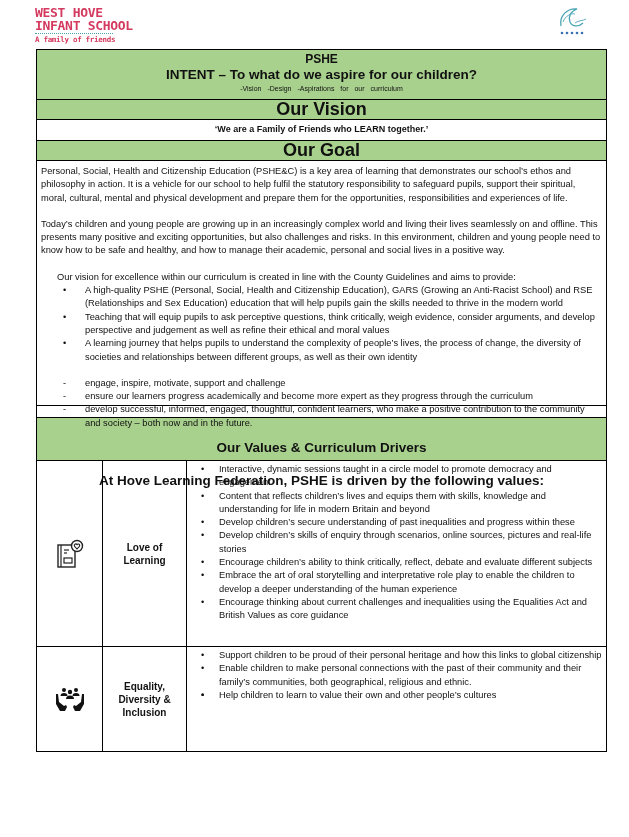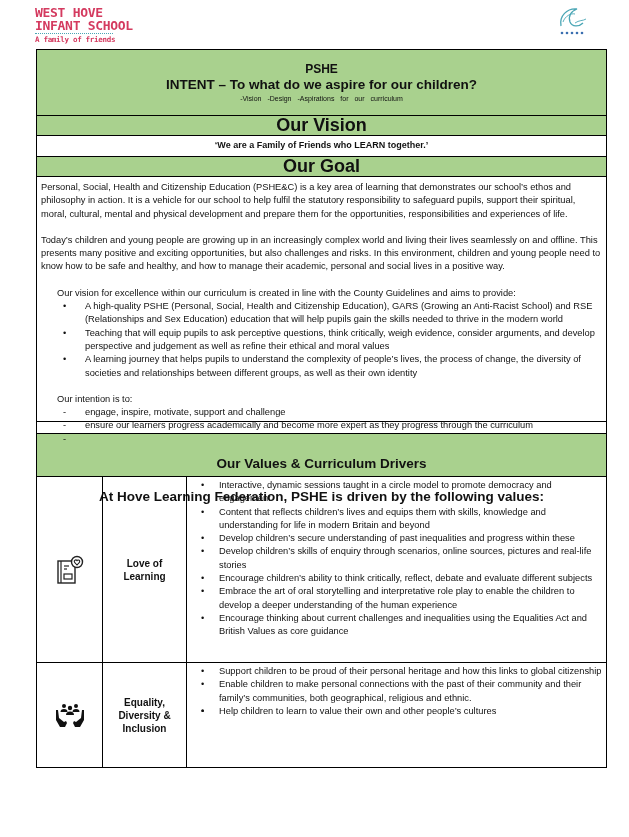--- a/index.html
+++ b/index.html
@@ -12,21 +12,21 @@
       font-family: "DejaVu Sans Mono", monospace; font-size: 13px; color: #d43a5f;
       letter-spacing: -0.3px; display: block; font-weight: bold;
     }
     .school-logo .dots { display:block; width: 78px; height: 2px; margin: 1px 0 1px 0;
       border-top: 1px dotted #4aa6b5; }
     .school-logo .l3 { font-family: "DejaVu Sans Mono", monospace; font-size: 7.5px; color: #d43a5f; display:block; font-weight: bold; letter-spacing: -0.3px; }
     .wave-logo { position: absolute; left: 553px; top: 4px; width: 38px; height: 34px; }
 
     .doc { position: absolute; left: 36px; top: 49px; width: 571px; border: 1.5px solid #000; border-bottom: none; }
     .band { background: #a9d18e; text-align: center; border-bottom: 1.5px solid #000; }
-    .band.title { padding-top: 12px; height: 66px; }
+    .band.title { padding-top: 2px; height: 50px; }
     .band .t1 { font-size: 12px; font-weight: bold; line-height: 14px; }
     .band .t2 { font-size: 13.5px; font-weight: bold; line-height: 18px; }
     .band .t3 { font-size: 7px; line-height: 10px; word-spacing: 4px; }
     .band.section { height: 20px; font-size: 18px; font-weight: bold; line-height: 19px; }
     .vision { height: 21px; text-align: center; font-size: 9px; font-weight: bold; line-height: 19px; border-bottom: 1.5px solid #000; }
     .goal { padding: 4px 4px 8px 4px; font-size: 9.3px; line-height: 13.3px; border-bottom: 1.5px solid #000; height: 245px; }
     .goal p { margin-bottom: 13px; }
     .goal p.nm { margin-bottom: 0; margin-left: 16px; }
     .goal ul { list-style: none; margin-bottom: 13px; }
     .goal ul li { position: relative; padding-left: 44px; }
@@ -83,25 +83,24 @@
   <div class="band section">Our Goal</div>
   <div class="goal">
     <p>Personal, Social, Health and Citizenship Education (PSHE&amp;C) is a key area of learning that demonstrates our school’s ethos and philosophy in action. It is a vehicle for our school to help fulfil the statutory responsibility to safeguard pupils, support their spiritual, moral, cultural, mental and physical development and prepare them for the opportunities, responsibilities and experiences of life.</p>
     <p>Today’s children and young people are growing up in an increasingly complex world and living their lives seamlessly on and offline. This presents many positive and exciting opportunities, but also challenges and risks. In this environment, children and young people need to know how to be safe and healthy, and how to manage their academic, personal and social lives in a positive way.</p>
     <p class="nm">Our vision for excellence within our curriculum is created in line with the County Guidelines and aims to provide:</p>
     <ul>
       <li><span class="mk">•</span><span>A high-quality PSHE (Personal, Social, Health and Citizenship Education), GARS (Growing an Anti-Racist School) and RSE (Relationships and Sex Education) education that will help pupils gain the skills needed to thrive in the modern world</span></li>
       <li><span class="mk">•</span><span>Teaching that will equip pupils to ask perceptive questions, think critically, weigh evidence, consider arguments, and develop perspective and judgement as well as refine their ethical and moral values</span></li>
       <li><span class="mk">•</span><span>A learning journey that helps pupils to understand the complexity of people’s lives, the process of change, the diversity of societies and relationships between different groups, as well as their own identity</span></li>
     </ul>
-    <p class="nm">Our intention is to:</p>
     <ul>
       <li><span class="mk">-</span><span>engage, inspire, motivate, support and challenge</span></li>
       <li><span class="mk">-</span><span>ensure our learners progress academically and become more expert as they progress through the curriculum</span></li>
-      <li><span class="mk">-</span></li>
+      <li><span class="mk">-</span><span>develop successful, informed, engaged, thoughtful, confident learners, who make a positive contribution to the community and society – both now and in the future.</span></li>
     </ul>
   </div>
   <div class="spacer"></div>
 
   <div class="band values">
     <div class="v1">Our Values &amp; Curriculum Drivers</div>
     <div class="v2">At Hove Learning Federation, PSHE is driven by the following values:</div>
   </div>
 
   <div class="row row1">

